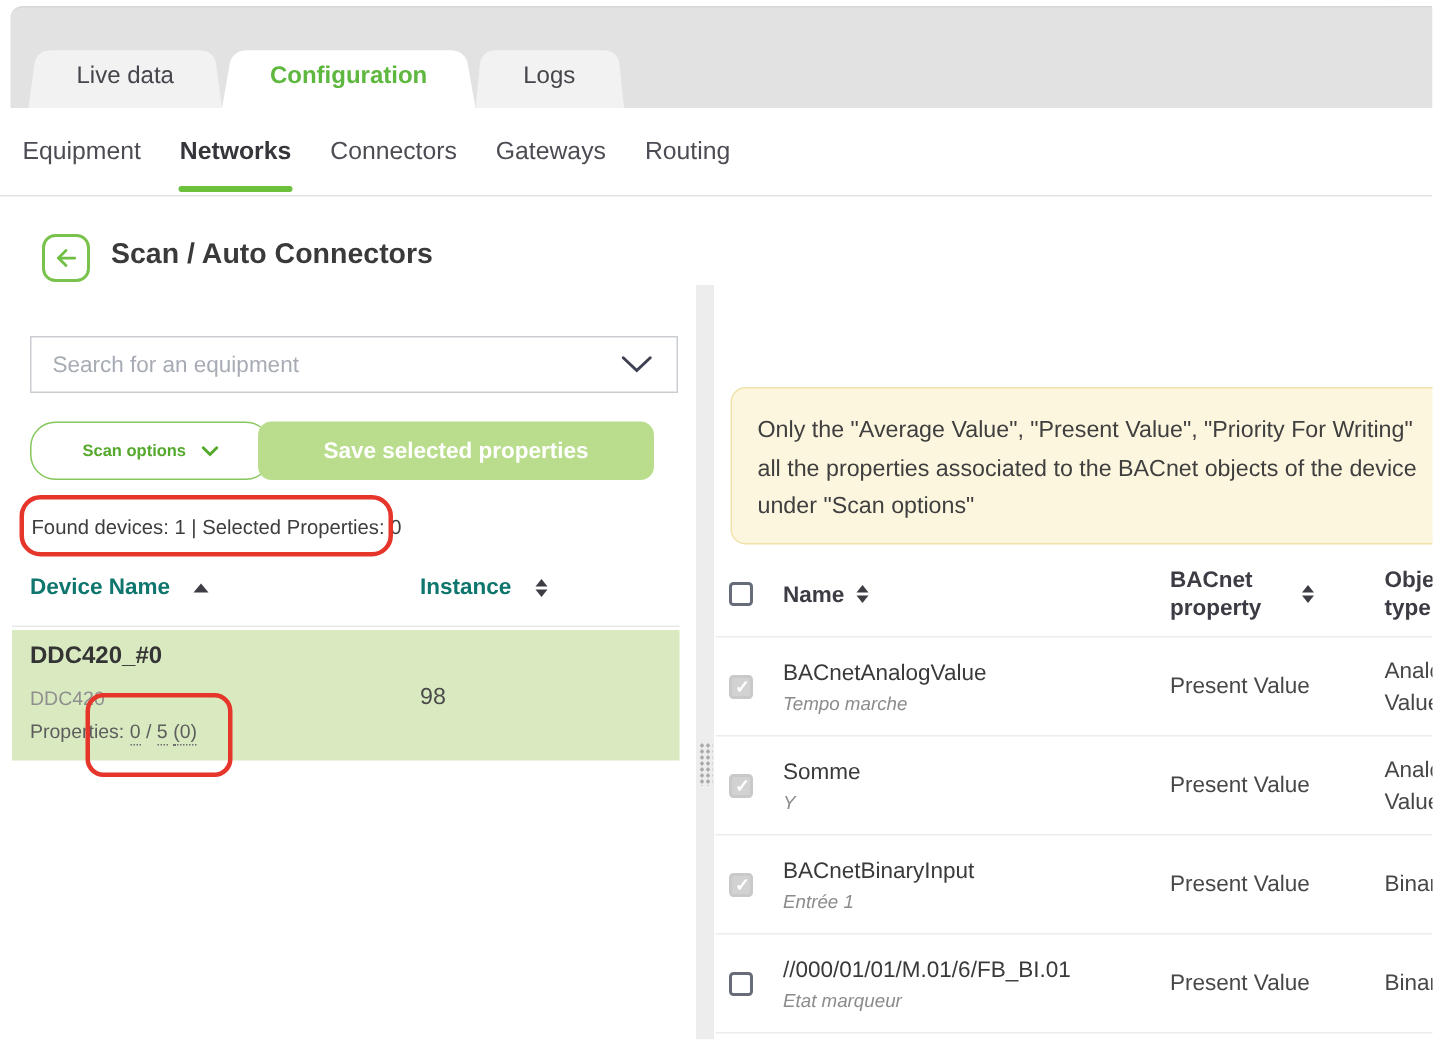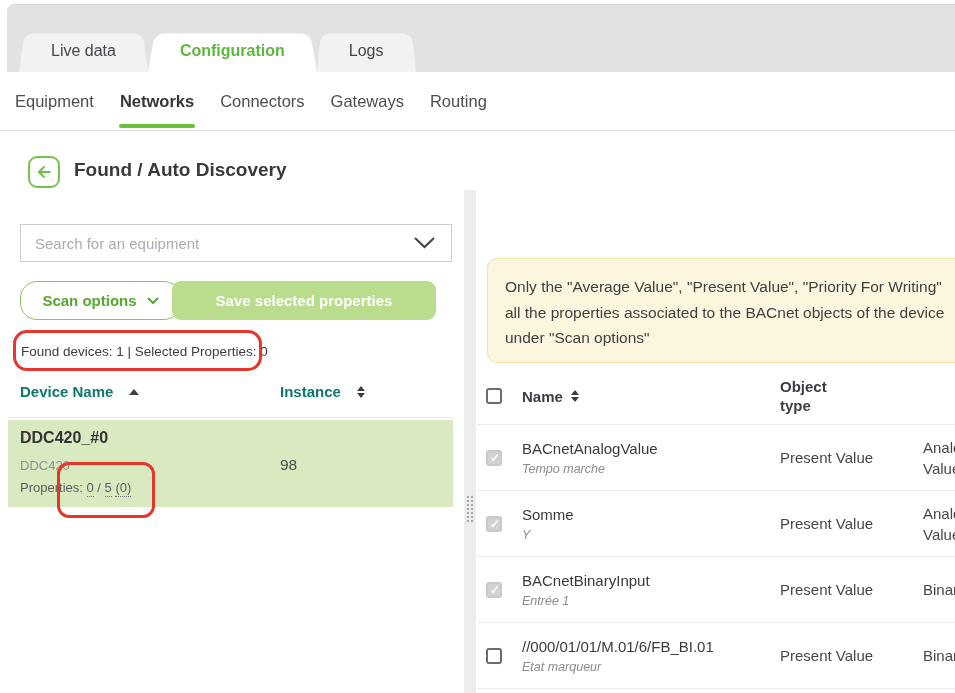--- a/index.html
+++ b/index.html
@@ -58,21 +58,21 @@
     flex:1; border:0; outline:0; background:transparent; padding:0 14px;
     font-size:15px; font-family:inherit; color:#3c3c43;
   }
   .search-box input::placeholder { color:#a7acb4; }
   .search-box .chev { margin-right:16px; display:flex; }
 
   .scan-btn {
     position:absolute; left:20px; top:281px; width:161px; height:39px;
     background:#fff; border:1.5px solid #85c75c; border-radius:17px;
     display:flex; align-items:center; justify-content:center; gap:10px;
-    font-size:15px; font-weight:bold; color:#55a92c; cursor:pointer;
+    font-size:11px; font-weight:bold; color:#55a92c; cursor:pointer;
   }
   .save-btn {
     position:absolute; left:172px; top:281px; width:264px; height:39px;
     background:#b9dd8d; border:0; border-radius:9px;
     display:flex; align-items:center; justify-content:center;
     font-size:15px; font-weight:bold; color:#fff; cursor:pointer;
     font-family:inherit;
   }
   .summary { position:absolute; left:21px; top:344px; font-size:13.5px; color:#3d3d3d; }
 
@@ -168,21 +168,21 @@
   <div class="subnav-item">Gateways</div>
   <div class="subnav-item">Routing</div>
 </div>
 
 <div class="back-btn">
   <svg width="20" height="20" viewBox="0 0 24 24" fill="none" stroke="#6fbf44" stroke-width="2.2" stroke-linecap="round" stroke-linejoin="round">
     <path d="M12 6 L6 12 L12 18"></path>
       <path d="M6 12 H19"></path>
   </svg>
 </div>
-<div class="page-title">Found / Auto Discovery</div>
+<div class="page-title">Scan / Auto Connectors</div>
 
 <div class="search-box">
   <input type="text" value="" placeholder="Search for an equipment" style="">
   <span class="chev">
     <svg width="21" height="12" viewBox="0 0 21 12" fill="none" stroke="#3e4152" stroke-width="2" stroke-linecap="round">
         <polyline points="1.5,1.5 10.5,10 19.5,1.5"></polyline>
       </svg>
   </span>
 </div>
 
@@ -236,20 +236,27 @@
 
   <div class="grid-row thead">
     <div class="cb"></div>
     <div class="th-flex">
       <span>Name</span>
       <span class="sort">
           <i class="up"></i>
           <i class="down"></i>
         </span>
     </div>
+    <div class="th-flex">
+      <div class="th-wrap">BACnet property</div>
+      <span class="sort">
+          <i class="up"></i>
+          <i class="down"></i>
+        </span>
+    </div>
     <div>
       <div class="th-wrap">Object type</div>
     </div>
   </div>
 
   <div class="grid-row trow" style="top:235px">
     <div class="cb checked"></div>
     <div class="cell-name">
       <div>BACnetAnalogValue</div>
       <div class="desc">Tempo marche</div>

